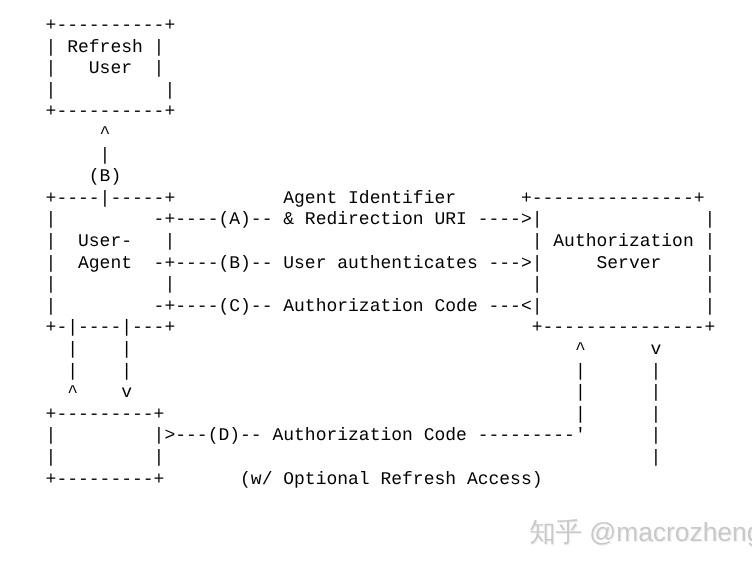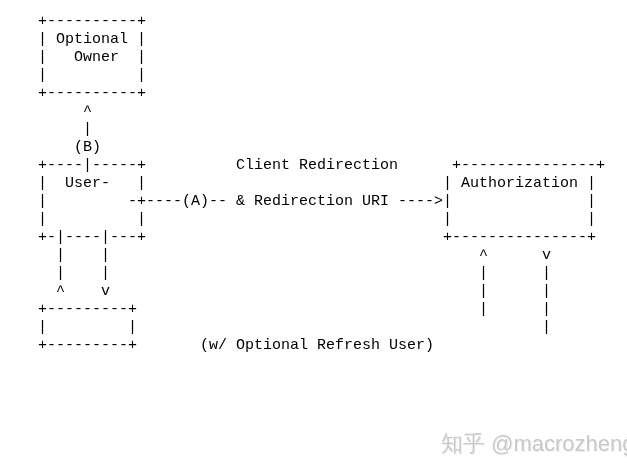--- a/index.html
+++ b/index.html
@@ -33,32 +33,35 @@
     white-space:nowrap;
   }
 </style>
 </head>
 <body>
 
 <div class="stage">
   <div class="watermark">知乎 @macrozheng</div>
   <div class="art">
     <div class="ln">    +----------+</div>
-    <div class="ln">    | Optional |</div>
-    <div class="ln">    |   Owner  |</div>
+    <div class="ln">    | Refresh |</div>
+    <div class="ln">    |   User  |</div>
     <div class="ln">    |          |</div>
     <div class="ln">    +----------+</div>
     <div class="ln">         ^</div>
     <div class="ln">         |</div>
     <div class="ln">        (B)</div>
-    <div class="ln">    +----|-----+          Client Redirection      +---------------+</div>
+    <div class="ln">    +----|-----+          Agent Identifier      +---------------+</div>
+    <div class="ln">    |         -+----(A)-- &amp; Redirection URI ----&gt;|               |</div>
     <div class="ln">    |  User-   |                                 | Authorization |</div>
-    <div class="ln">    |         -+----(A)-- &amp; Redirection URI ----&gt;|               |</div>
+    <div class="ln">    |  Agent  -+----(B)-- User authenticates ---&gt;|     Server    |</div>
     <div class="ln">    |          |                                 |               |</div>
+    <div class="ln">    |         -+----(C)-- Authorization Code ---&lt;|               |</div>
     <div class="ln">    +-|----|---+                                 +---------------+</div>
     <div class="ln">      |    |                                         ^      v</div>
     <div class="ln">      |    |                                         |      |</div>
     <div class="ln">      ^    v                                         |      |</div>
     <div class="ln">    +---------+                                      |      |</div>
+    <div class="ln">    |         |&gt;---(D)-- Authorization Code ---------'      |</div>
     <div class="ln">    |         |                                             |</div>
-    <div class="ln">    +---------+       (w/ Optional Refresh User)</div>
+    <div class="ln">    +---------+       (w/ Optional Refresh Access)</div>
   </div>
 </div>
 
 </body></html>

